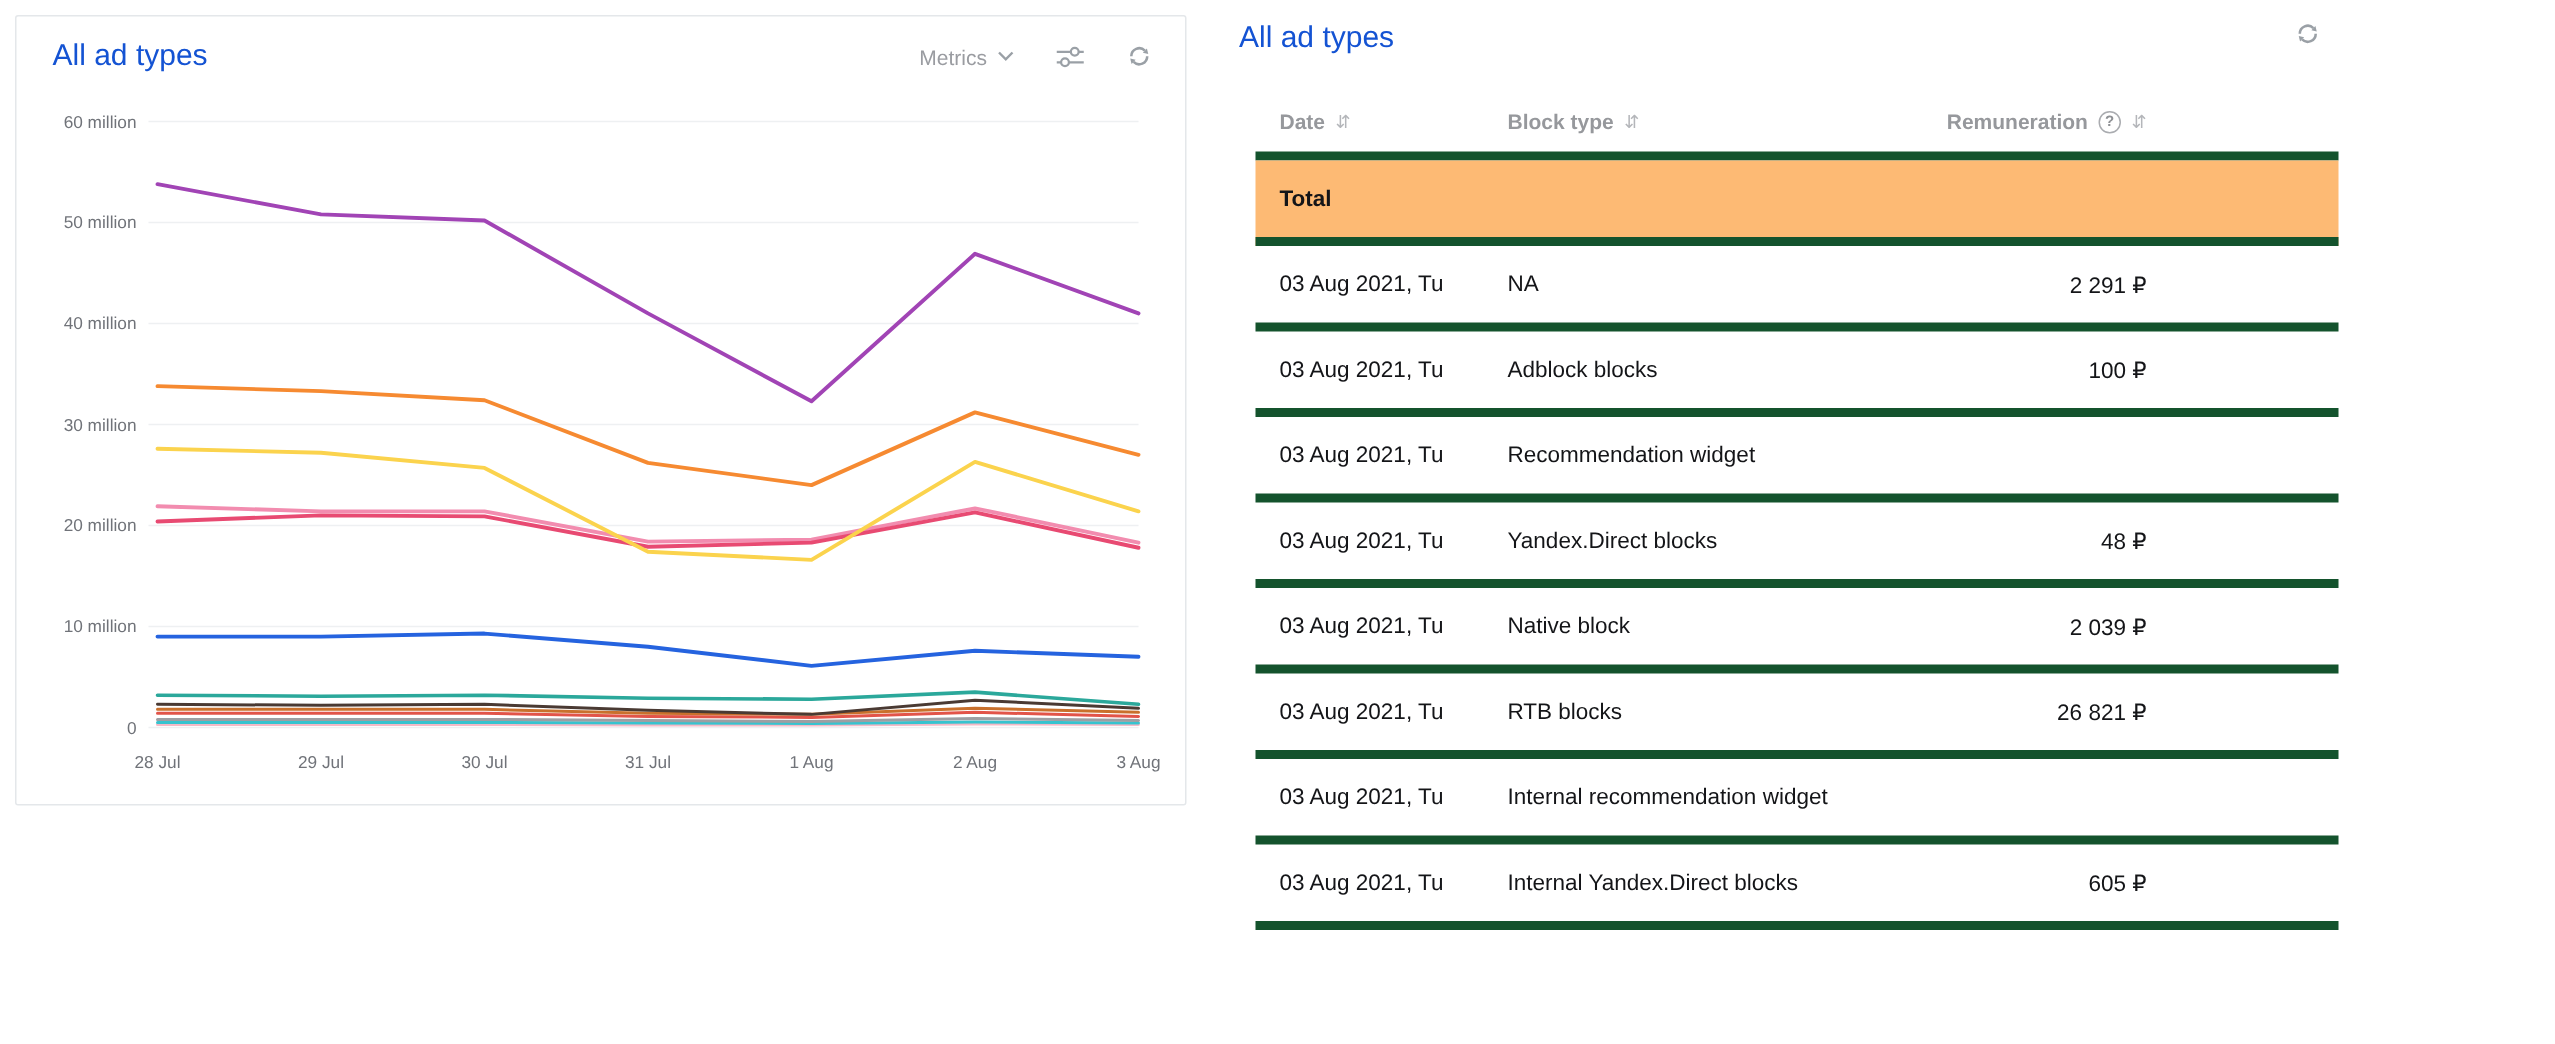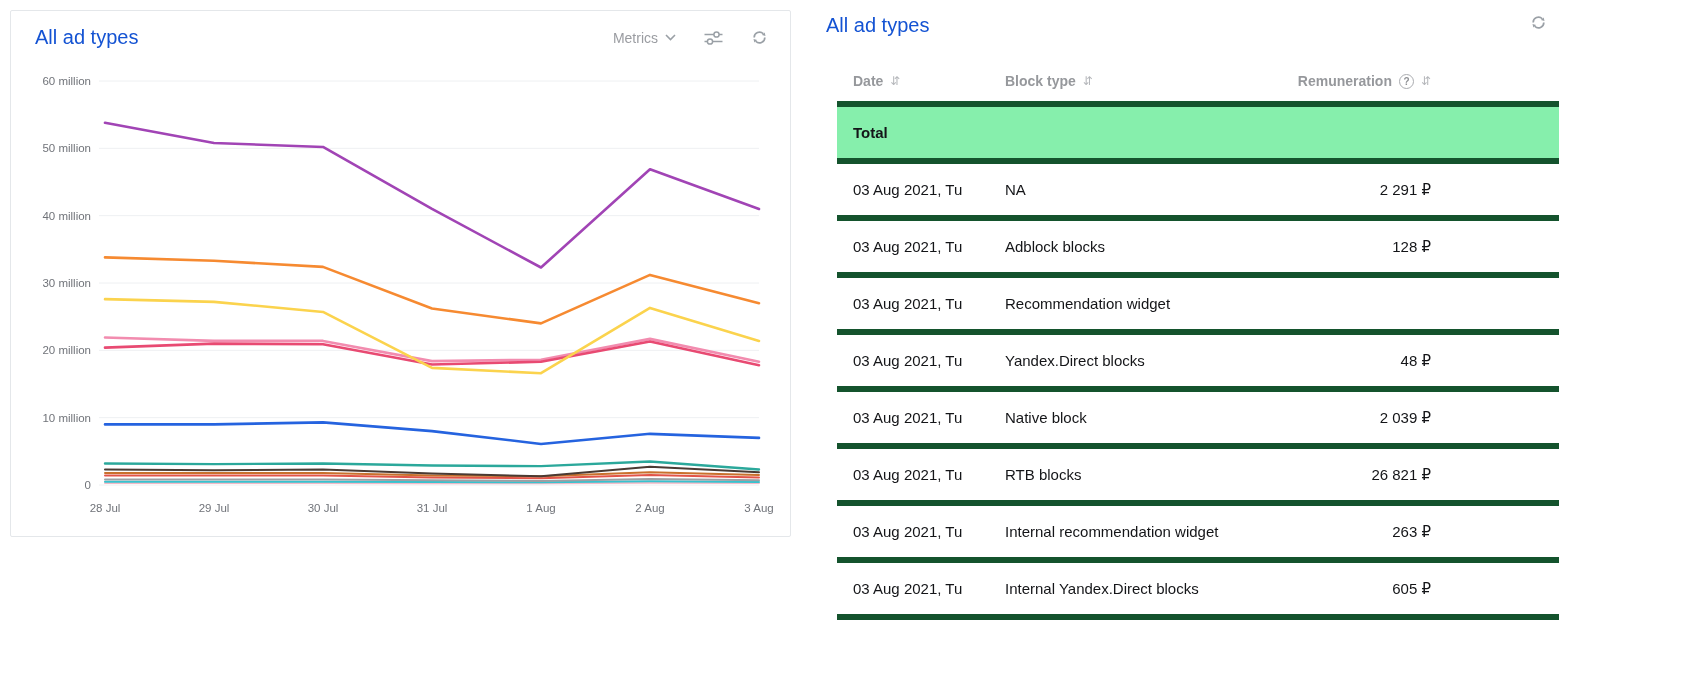--- a/index.html
+++ b/index.html
@@ -29,21 +29,21 @@
   .thead-row { height: 46px; }
   .th { display: flex; align-items: center; gap: 7px; font-size: 14px; font-weight: 700; color: #96989c; cursor: pointer; }
   .th.first { padding-left: 16px; }
   .th.right { justify-content: flex-end; padding-right: 128px; }
   .sort { font-size: 12px; color: #b4b6ba; font-weight: 400; font-family: "DejaVu Sans", sans-serif; }
   .help { width: 15px; height: 15px; border: 1px solid #aaacb0; border-radius: 50%; flex: 0 0 15px;
     font-size: 10px; line-height: 13px; text-align: center; color: #8f9195; font-weight: 700; }
   .td { font-size: 15px; color: #141518; white-space: nowrap; }
   .td.first { padding-left: 16px; }
   .td.right { text-align: right; padding-right: 128px; }
-  .tr.total { background: #86efac; }
+  .tr.total { background: #fdba74; }
   .tr.total .td { font-weight: 700; }
 </style>
 </head>
 <body>
 
 <div>
 
   <section class="chart-card">
     <div class="card-head">
       <a class="card-title">All ad types</a>
@@ -156,21 +156,21 @@
             <div class="td"></div>
           </div>
           <div class="tr">
             <div class="td first">03 Aug 2021, Tu</div>
             <div class="td">NA</div>
             <div class="td right">2 291 ₽</div>
           </div>
           <div class="tr">
             <div class="td first">03 Aug 2021, Tu</div>
             <div class="td">Adblock blocks</div>
-            <div class="td right">128 ₽</div>
+            <div class="td right">100 ₽</div>
           </div>
           <div class="tr">
             <div class="td first">03 Aug 2021, Tu</div>
             <div class="td">Recommendation widget</div>
           </div>
           <div class="tr">
             <div class="td first">03 Aug 2021, Tu</div>
             <div class="td">Yandex.Direct blocks</div>
             <div class="td right">48 ₽</div>
           </div>
@@ -180,21 +180,20 @@
             <div class="td right">2 039 ₽</div>
           </div>
           <div class="tr">
             <div class="td first">03 Aug 2021, Tu</div>
             <div class="td">RTB blocks</div>
             <div class="td right">26 821 ₽</div>
           </div>
           <div class="tr">
             <div class="td first">03 Aug 2021, Tu</div>
             <div class="td">Internal recommendation widget</div>
-            <div class="td right">263 ₽</div>
           </div>
           <div class="tr">
             <div class="td first">03 Aug 2021, Tu</div>
             <div class="td">Internal Yandex.Direct blocks</div>
             <div class="td right">605 ₽</div>
           </div>
         </div>
     </div>
   </section>
 

